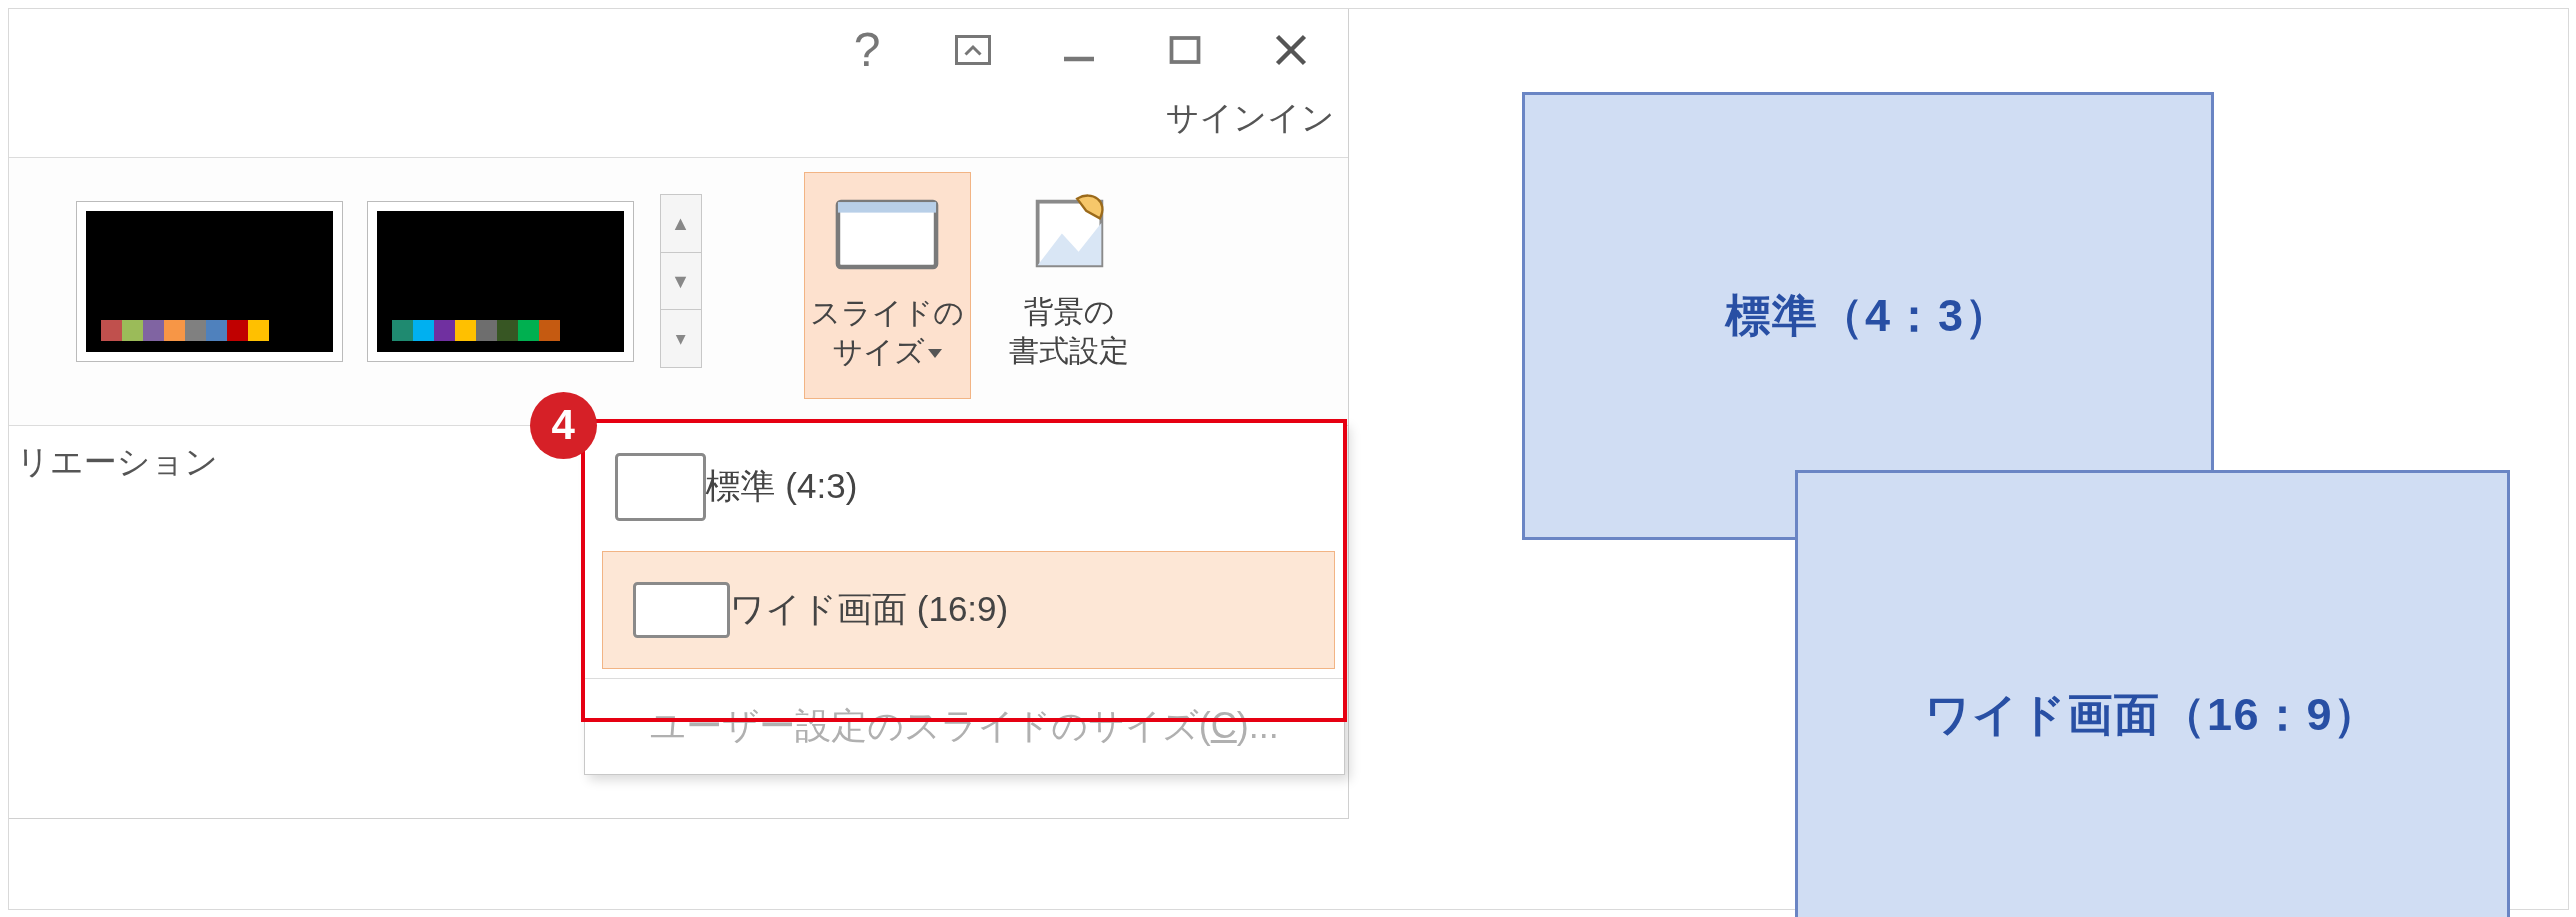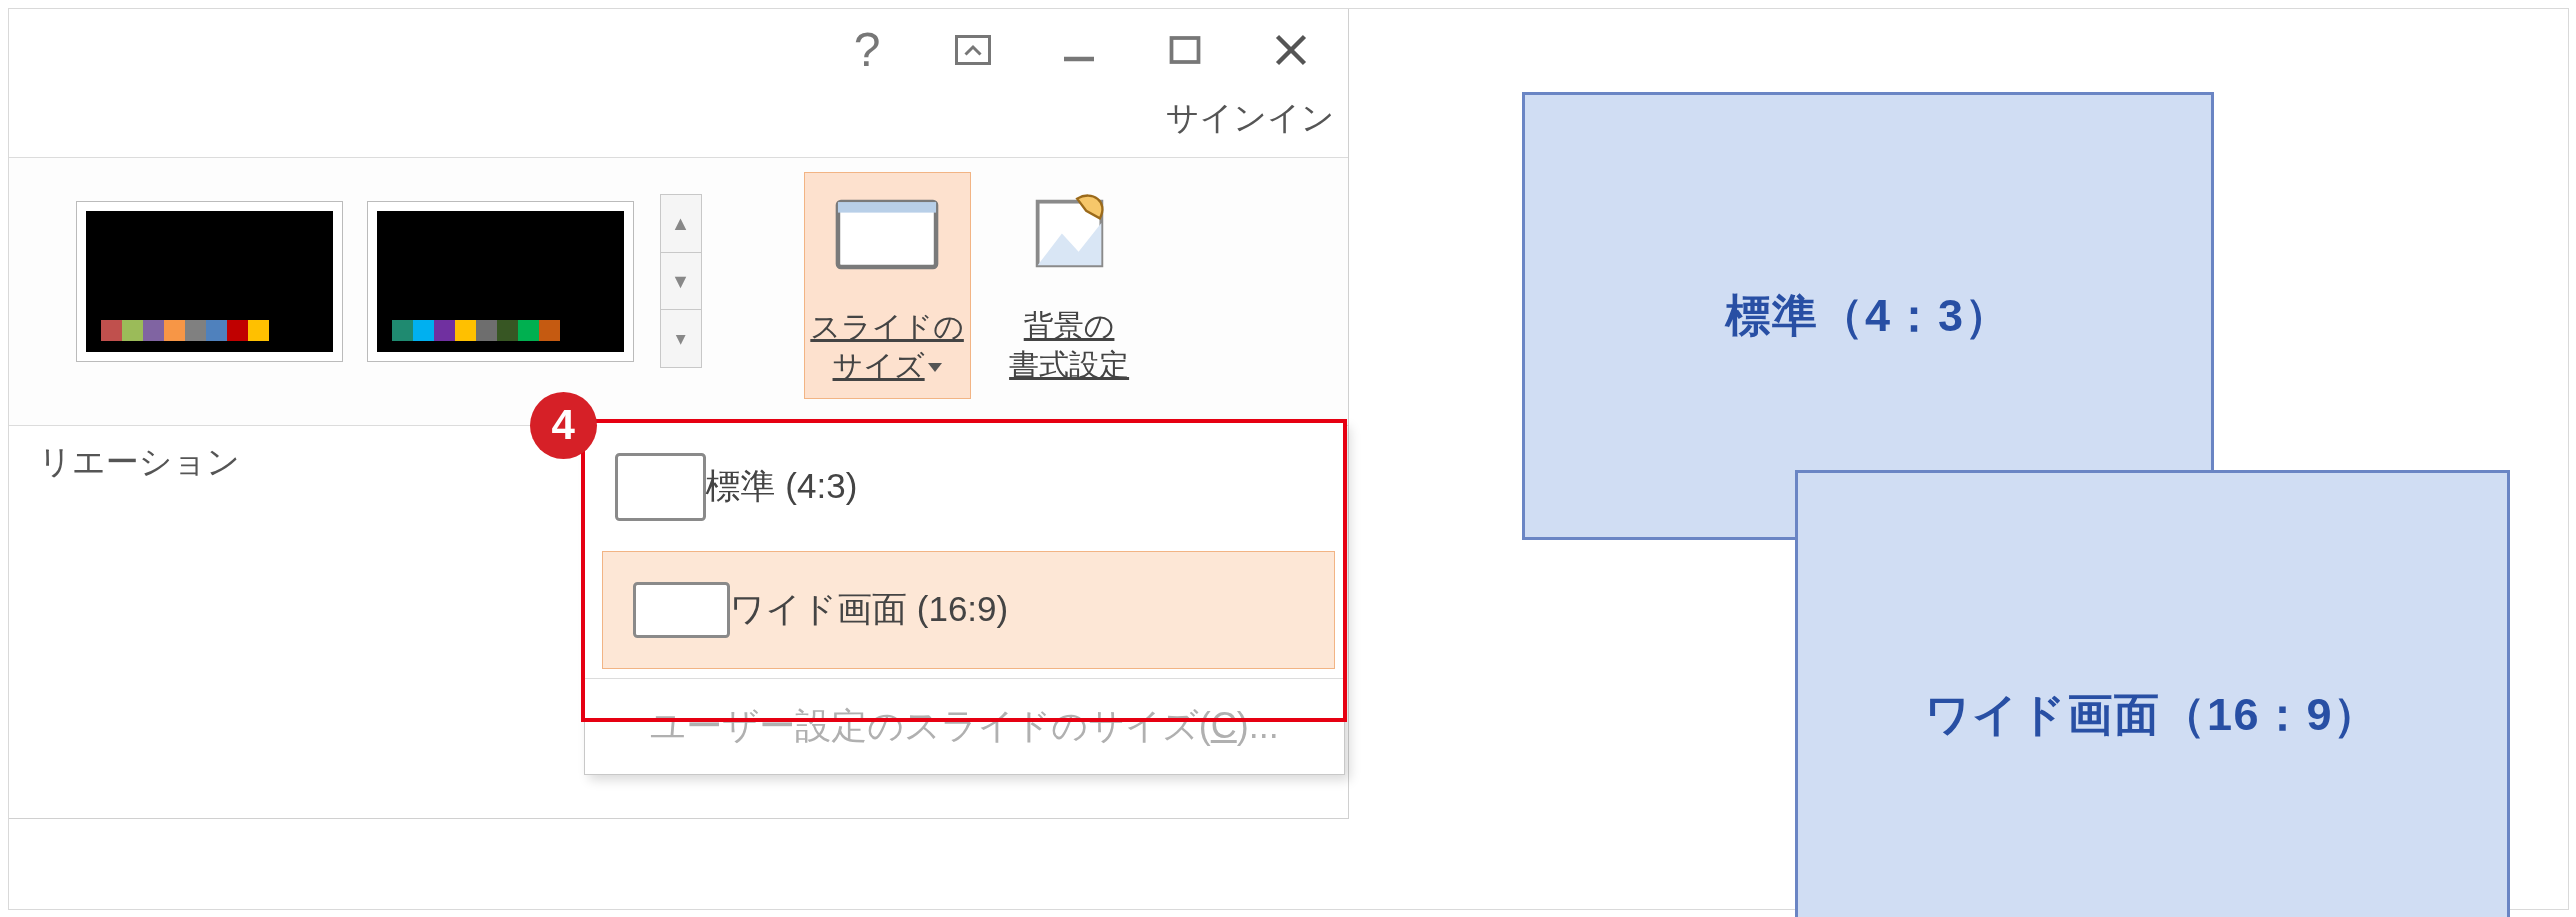--- a/index.html
+++ b/index.html
@@ -71,21 +71,20 @@
     border-top: 1.5px solid #dcdcdc;
     border-bottom: 1.5px solid #dcdcdc;
     background: #fdfdfd;
   }
   .variants-label {
     position: absolute;
     left: 7.6px;
     top: 431px;
     font-size: 33px;
     color: #555;
-    margin-left: 22px;
   }
   .variants-gallery {
     position: absolute;
     left: 68px;
     top: 174px;
     width: 689px;
     height: 197px;
     display: flex;
     gap: 26.5px;
     align-items: center;
@@ -149,22 +148,21 @@
   .rbtn.bg {
     left: 977px;
   }
   .rbtn .icon-slot {
     height: 106px;
     display: flex;
     align-items: center;
     justify-content: center;
   }
   .rbtn .lbl {
-    margin-top: 19px;
-    text-decoration: underline;
+    margin-top: 5px;
   }
   .caret-down {
     display: inline-block;
     width: 0; height: 0;
     border-left: 7.6px solid transparent;
     border-right: 7.6px solid transparent;
     border-top: 9px solid #555;
     vertical-align: middle;
     margin-left: 3px;
   }

